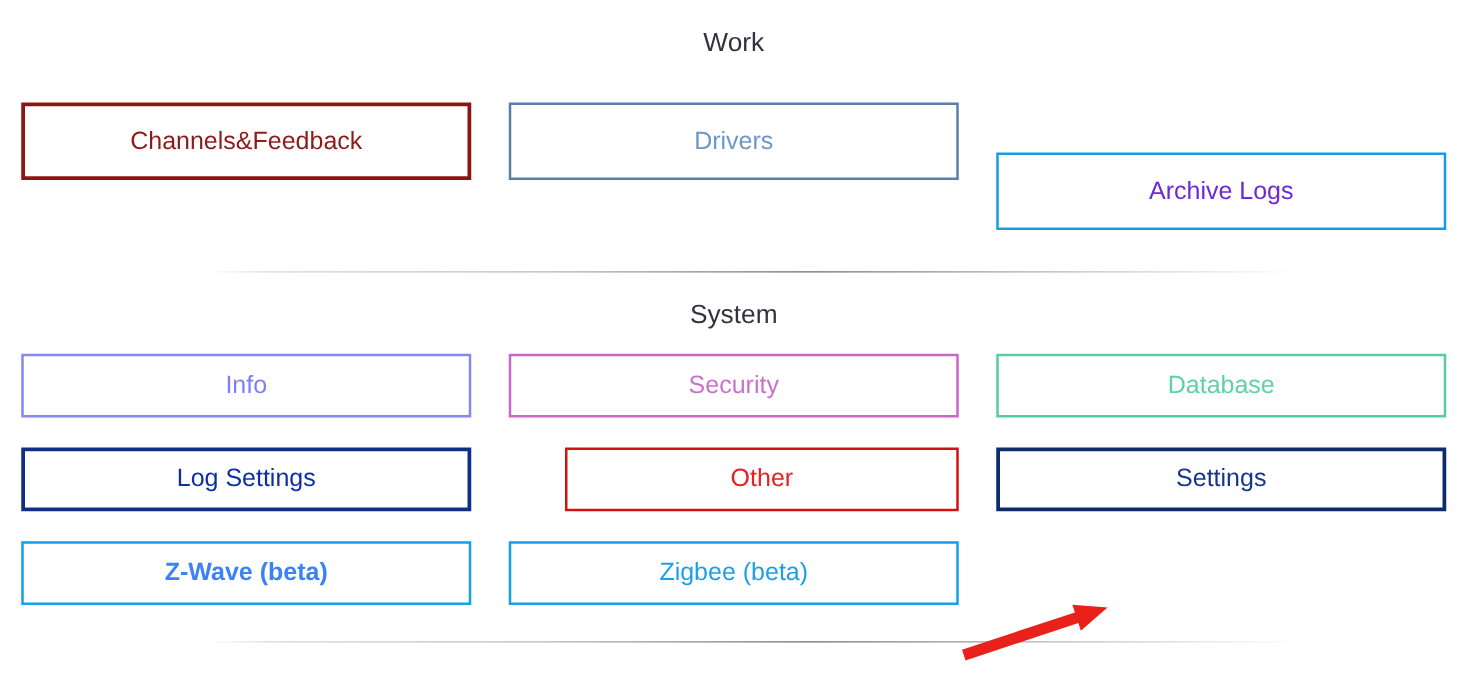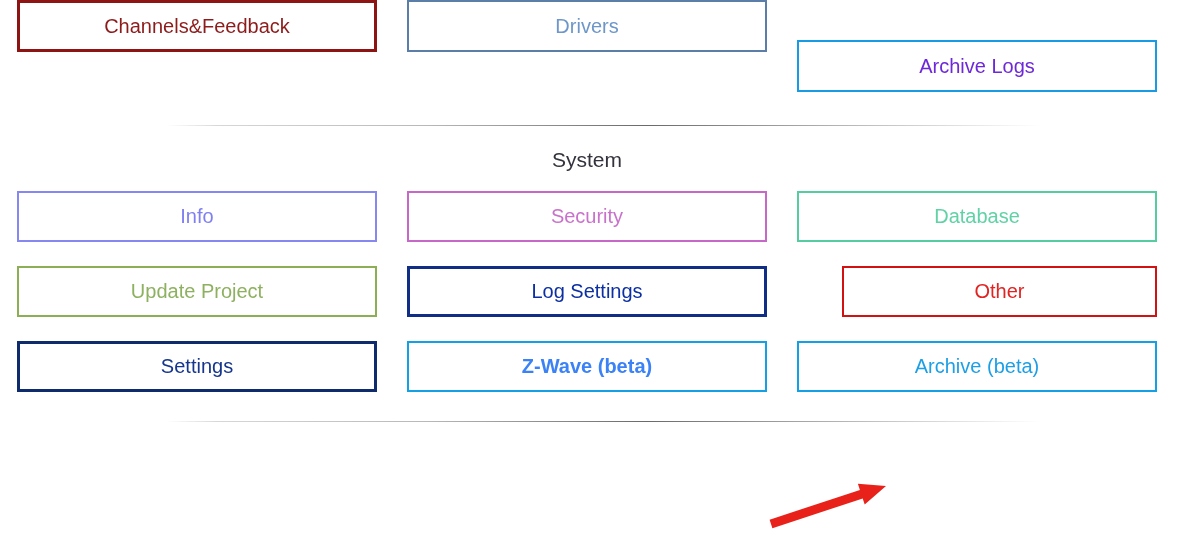--- a/index.html
+++ b/index.html
@@ -17,21 +17,21 @@
   }
   .work-title { padding-top:21px; margin-bottom:34px; }
   .system-title { margin-top:20px; margin-bottom:18px; }
   .grid {
     display:grid;
     grid-template-columns:repeat(3, 1fr);
     column-gap:30px; row-gap:24px;
   }
   .btn {
     box-sizing:border-box;
-    height:52px;
+    height:62px;
     display:flex; align-items:center; justify-content:center;
     border-style:solid; border-width:2px; border-color:#888;
     background:#ffffff;
     font-size:20px;
     cursor:pointer;
     user-select:none;
   }
   .grid.system .btn { height:51px; }
   .divider {
     height:1px; width:874px; margin-left:149px;
@@ -49,41 +49,41 @@
     position:absolute; left:758px; top:474px;
     width:140px; height:62px;
     pointer-events:none;
   }
 </style>
 </head>
 <body>
 
 <div class="wrap">
 
+  <div class="section-title work-title">Work</div>
 
   <div class="grid work">
     <div class="btn" style="border-color: rgb(142, 20, 20); color: rgb(142, 27, 27); border-width: 3px;">Channels&amp;Feedback</div>
     <div class="btn" style="border-color: rgb(90, 126, 168); color: rgb(109, 151, 201); border-width: 2px;">Drivers</div>
     <div class="btn" style="border-color: rgb(24, 154, 228); color: #6d28d9; border-width: 2px; margin-top: 40px;">Archive Logs</div>
   </div>
 
   <div class="divider divider-top"></div>
 
   <div class="section-title system-title">System</div>
 
   <div class="grid system">
     <div class="btn" style="border-color: rgb(135, 135, 242); color: rgb(127, 127, 242); border-width: 2px;">Info</div>
     <div class="btn" style="border-color: rgb(199, 103, 199); color: rgb(201, 114, 204); border-width: 2px;">Security</div>
     <div class="btn" style="border-color: rgb(85, 205, 160); color: rgb(96, 210, 166); border-width: 2px; text-align: center;">Database</div>
-    <div class="btn" style="border-color: rgb(140, 174, 85); color: rgb(142, 177, 96); border-width: 2px;">Update Project</div>
     <div class="btn" style="border-color: rgb(17, 46, 135); color: rgb(12, 47, 163); border-width: 3px;">Log Settings</div>
     <div class="btn" style="border-color: rgb(211, 17, 17); color: rgb(227, 34, 34); border-width: 2px; margin-left: 45px;">Other</div>
     <div class="btn" style="border-color: rgb(14, 44, 109); color: rgb(22, 54, 142); border-width: 3px;">Settings</div>
     <div class="btn" style="border-color: rgb(20, 160, 228); color: #3b82f6; border-width: 2px; font-weight: bold;">Z-Wave (beta)</div>
-    <div class="btn" style="border-color: rgb(20, 160, 228); color: rgb(29, 159, 230); border-width: 2px;">Archive (beta)</div>
+    <div class="btn" style="border-color: rgb(20, 160, 228); color: rgb(29, 159, 230); border-width: 2px;">Zigbee (beta)</div>
   </div>
 
   <div class="divider divider-bottom"></div>
 
 </div>
 
 <svg class="arrow-overlay" viewBox="0 0 140 62" xmlns="http://www.w3.org/2000/svg">
   <polygon points="14.4,54.3 11.6,45.7 101.9,15.9 99.9,9.7 128,12 106.7,30.6 104.7,24.4" fill="#e8221a"></polygon>
 </svg>
 

